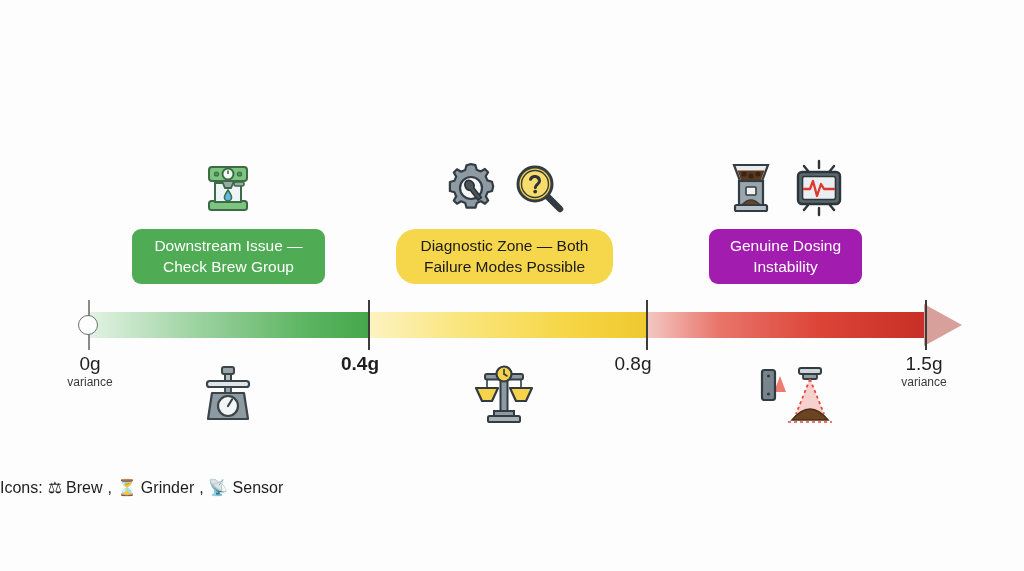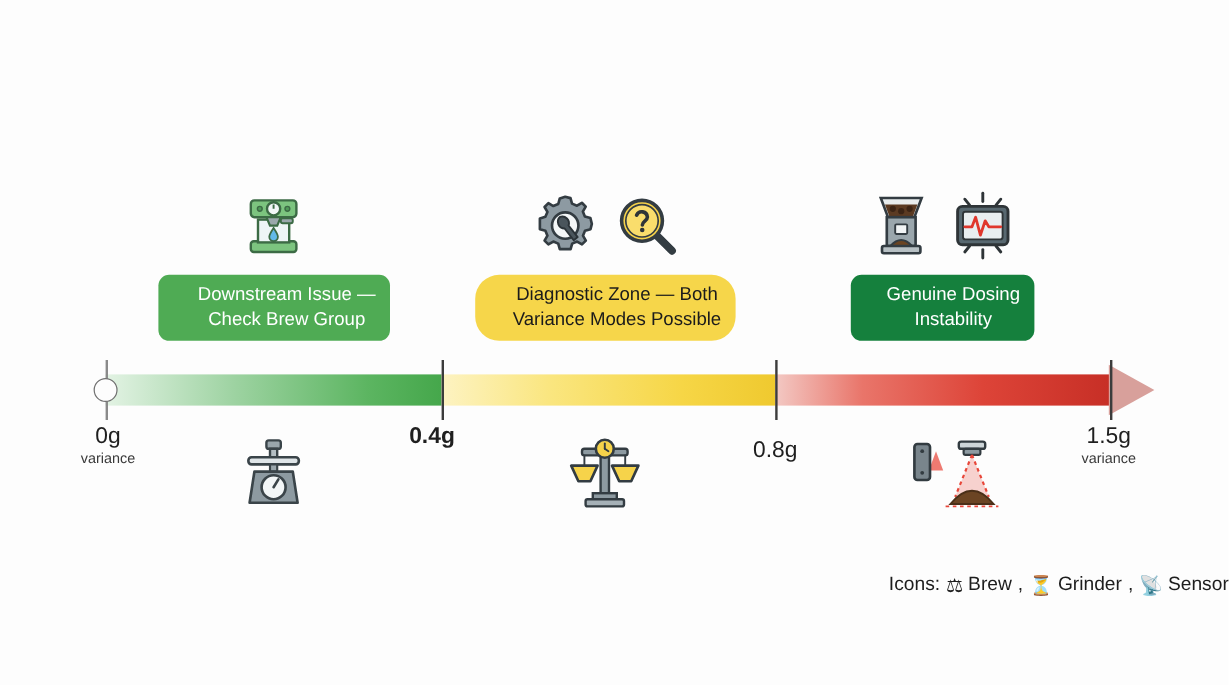--- a/index.html
+++ b/index.html
@@ -74,21 +74,21 @@
     left: 0;
     width: 1024px;
     height: 56px;
   }
   .label-box {
     position: absolute;
     border-radius: 9px;
     box-sizing: border-box;
     display: flex;
     align-items: center;
-    justify-content: flex-end;
+    justify-content: center;
     text-align: center;
     font-size: 15.5px;
     line-height: 1.34;
     padding: 22px 12px;
   }
   .label-green {
     left: 132px;
     width: 193px;
     height: 55px;
     background: #4fab54;
@@ -99,21 +99,21 @@
     width: 217px;
     height: 55px;
     background: #f6d64a;
     color: #1b1b1b;
     border-radius: 20px;
   }
   .label-red {
     left: 709px;
     width: 153px;
     height: 55px;
-    background: #15803d;
+    background: #a21caf;
     color: #ffffff;
   }
 
   
   .bar-area {
     position: absolute;
     top: 300px;
     left: 0;
     width: 1024px;
     height: 52px;
@@ -190,21 +190,21 @@
     white-space: nowrap;
   }
   .axis-sub {
     font-size: 12px;
     color: #3a3a3a;
     line-height: 1.3;
     white-space: nowrap;
   }
   .axis-0 { left: 38px; width: 104px; }
   .axis-04 { left: 310px; width: 100px; font-weight: bold; }
-  .axis-08 { left: 596px; width: 100px; margin-top: 12px; }
+  .axis-08 { left: 583px; width: 100px; }
   .axis-15 { left: 872px; width: 104px; }
 
   
   .under-icons {
     position: absolute;
     top: 356px;
     left: 0;
     width: 1024px;
     height: 76px;
   }
@@ -218,21 +218,21 @@
   .under-scale { left: 182px; width: 92px; }
   .under-balance { left: 456px; width: 96px; }
   .under-sensor { left: 742px; width: 104px; }
 
   
   .footer {
     position: absolute;
     top: 478px;
     left: 0;
     width: 1024px;
-    text-align: right;
+    text-align: left;
     font-size: 16px;
     color: #1d1d1d;
   }
   .footer-inline {
     display: inline-flex;
     align-items: center;
     gap: 5px;
     white-space: nowrap;
   }
   .footer-item {
@@ -321,21 +321,21 @@
   <div class="labels">
     <div class="label-box label-green">
       <div>
         <span>Downstream Issue —</span><br>
         <span>Check Brew Group</span>
       </div>
     </div>
     <div class="label-box label-yellow">
       <div>
         <span>Diagnostic Zone — Both</span><br>
-        <span>Variance Modes Possible</span>
+        <span>Failure Modes Possible</span>
       </div>
     </div>
     <div class="label-box label-red">
       <div>
         <span>Genuine Dosing</span><br>
         <span>Instability</span>
       </div>
     </div>
   </div>
 

